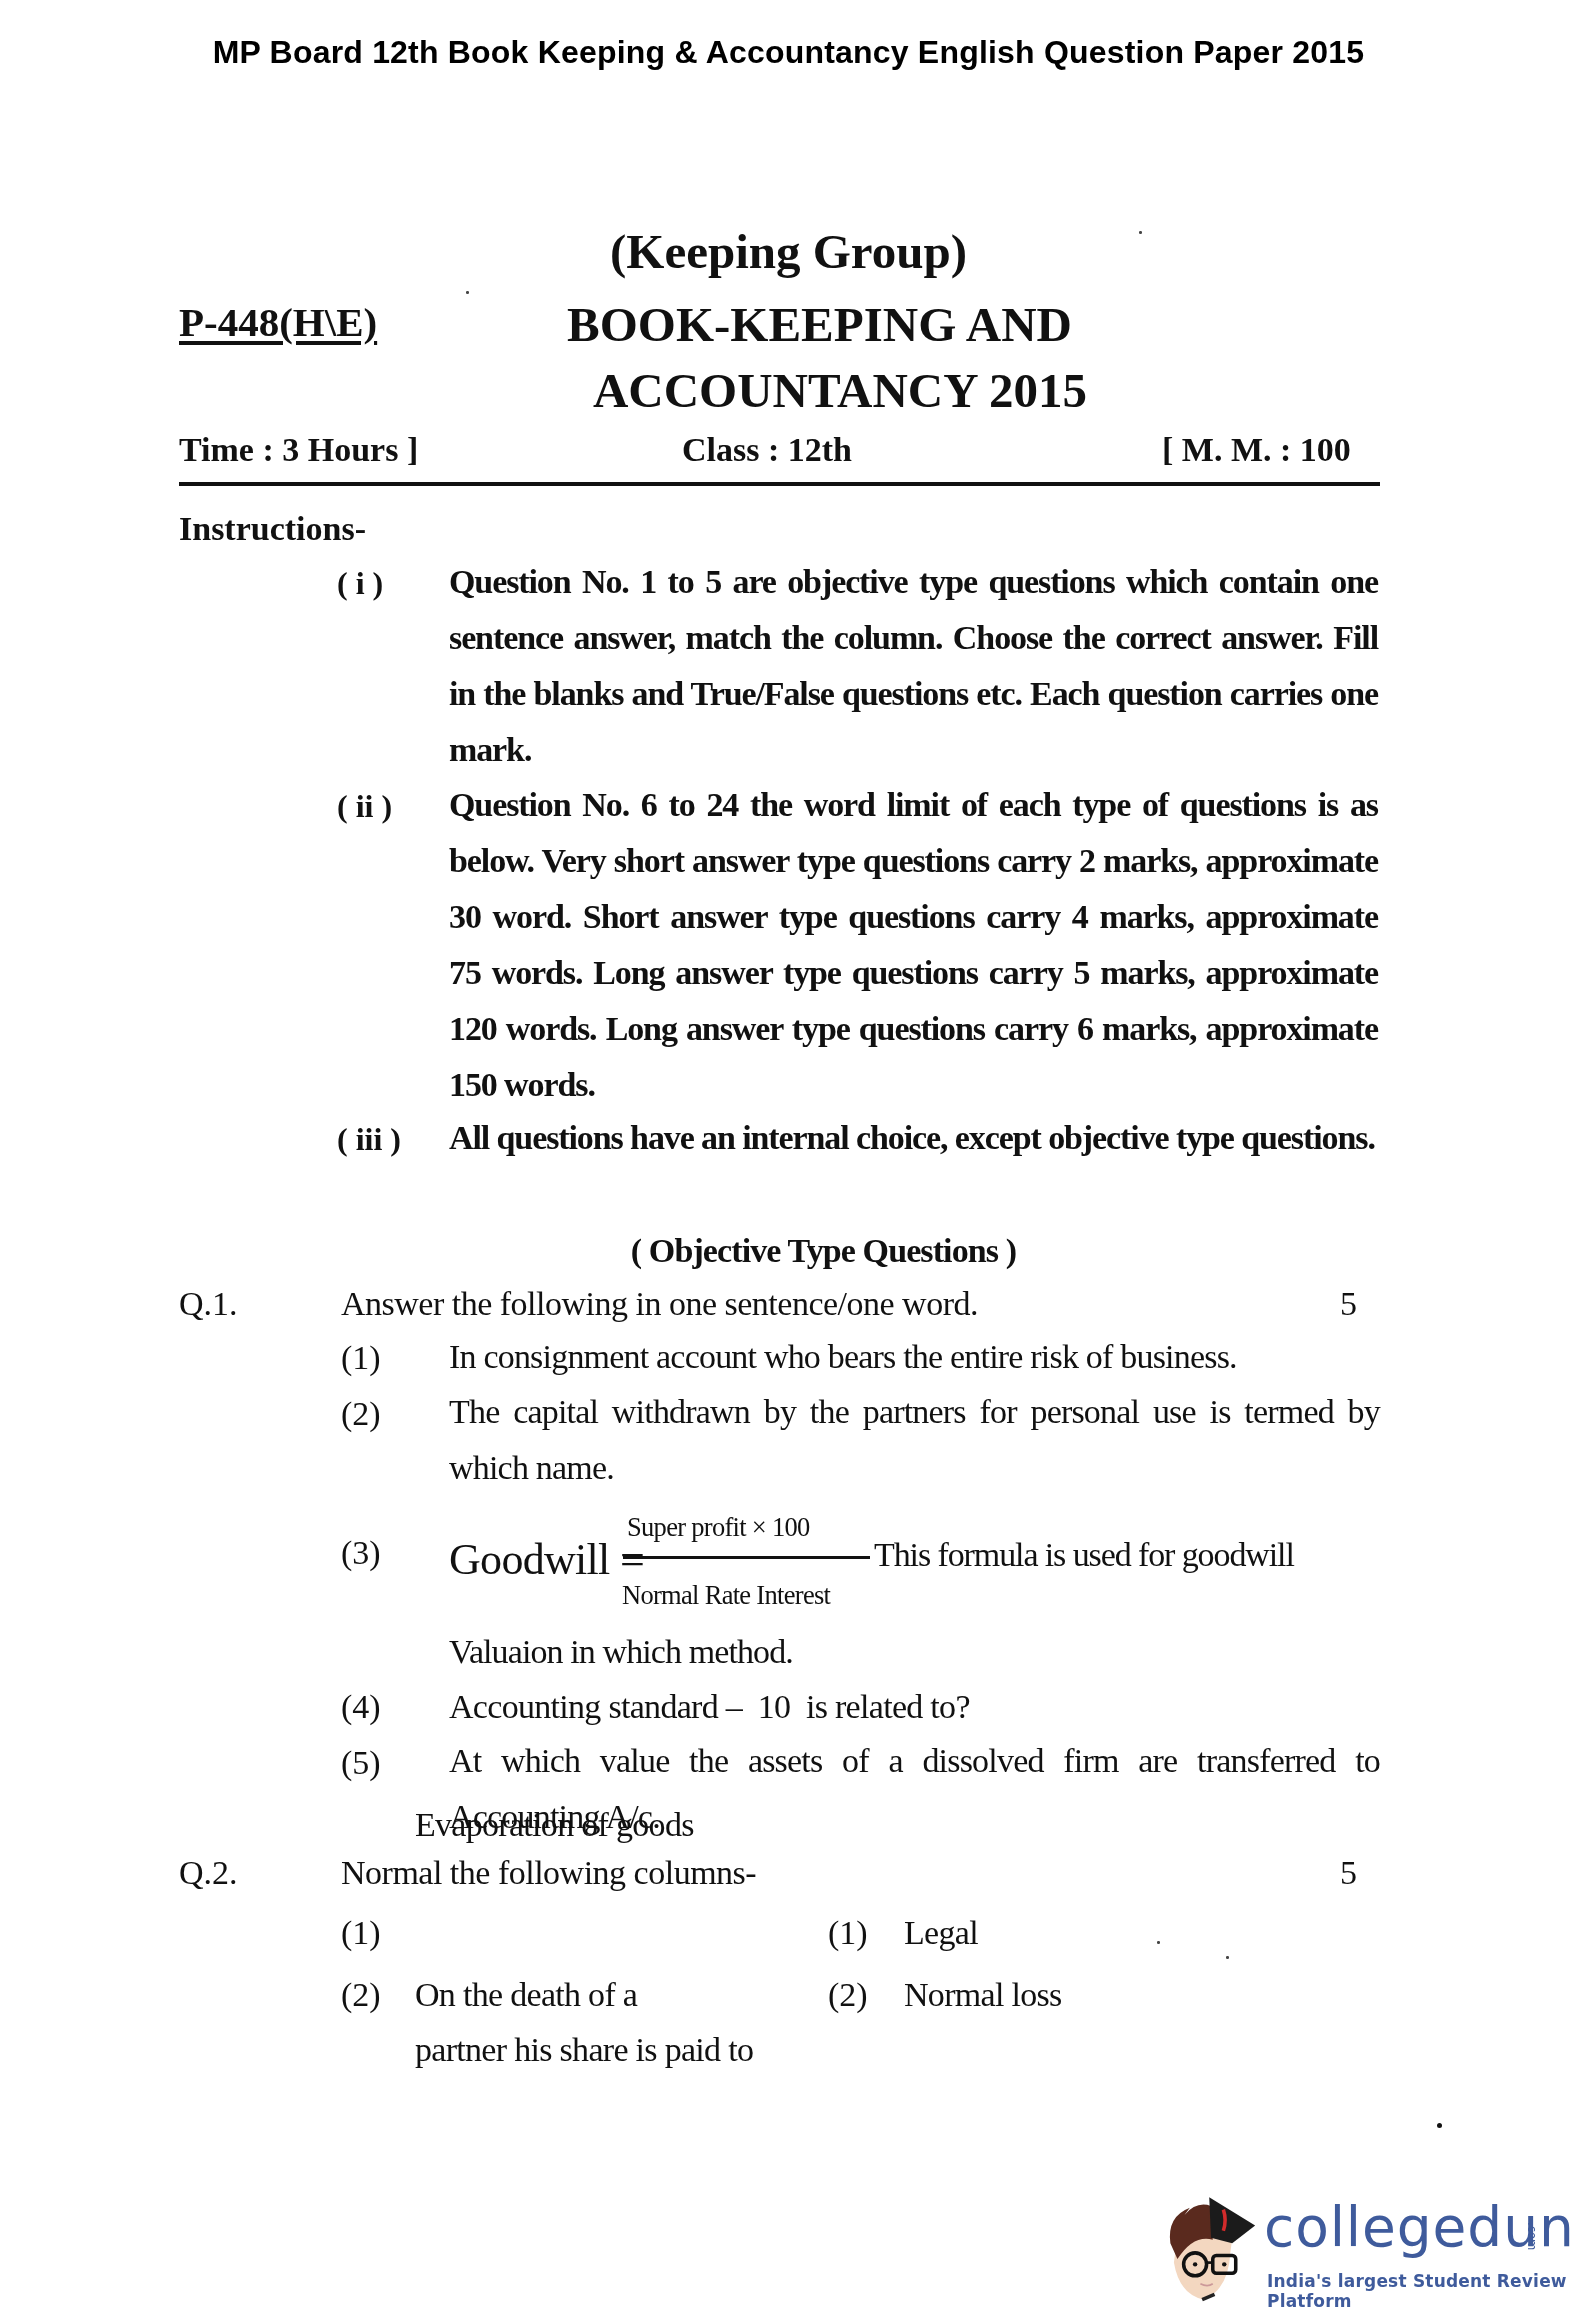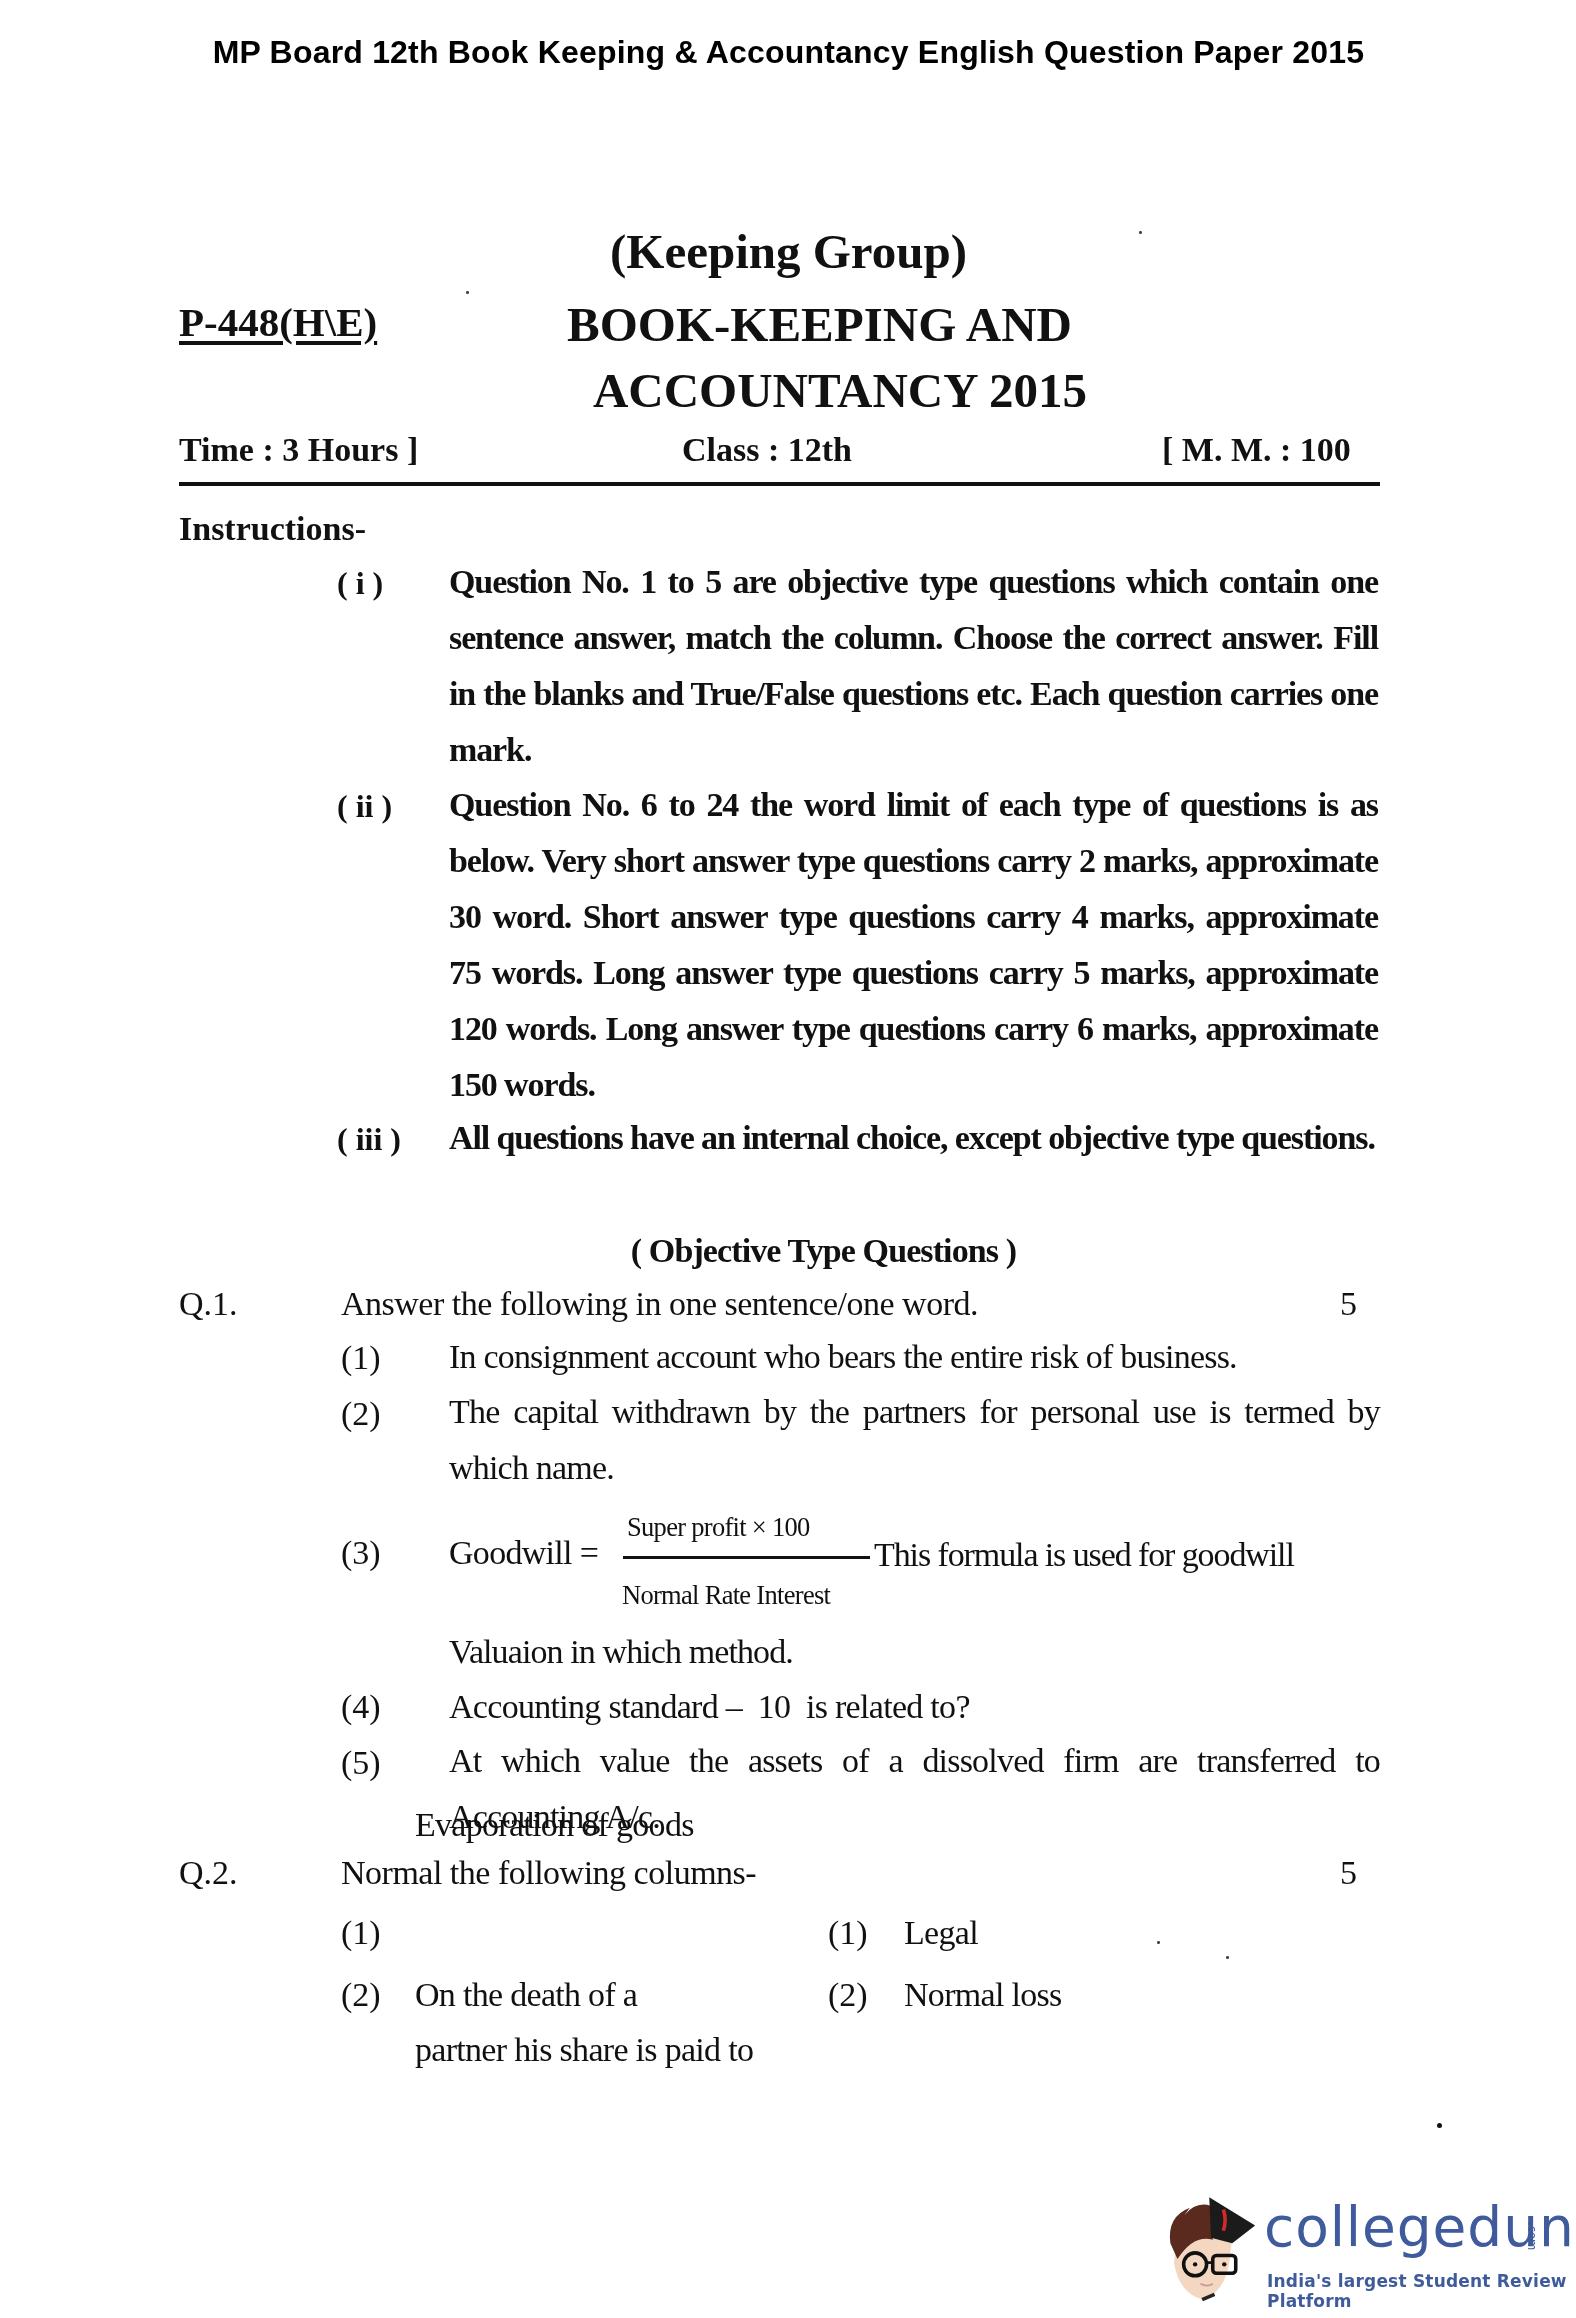--- a/index.html
+++ b/index.html
@@ -80,21 +80,21 @@
 <div class="abs serif qtext" style="top:1285px;">Answer the following in one sentence/one word.</div>
 <div class="abs serif qmarks" style="top:1285px;">5</div>
 
 <div class="abs serif sub-num" style="top:1339px;">(1)</div>
 <div class="abs serif sub-txt" style="top:1329px;">In consignment account who bears the entire risk of business.</div>
 
 <div class="abs serif sub-num" style="top:1395px;">(2)</div>
 <div class="abs serif sub-txt" style="top:1384px;">The capital withdrawn by the partners for personal use is termed by which name.</div>
 
 <div class="abs serif sub-num" style="top:1534px;">(3)</div>
-<div class="abs serif" style="left:449px; top:1534px; font-size:34px; letter-spacing:-0.7px;">Goodwill =</div>
+<div class="abs serif" style="left:449px; top:1534px; font-size:44px; letter-spacing:-0.7px;">Goodwill =</div>
 <div class="abs serif frac-num">Super profit × 100</div>
 <div class="abs frac-line"></div>
 <div class="abs serif frac-den">Normal Rate Interest</div>
 <div class="abs serif" style="left:874px; top:1536px; font-size:34px; letter-spacing:-1.1px;">This formula is used for goodwill</div>
 <div class="abs serif" style="left:449px; top:1633px; font-size:34px; letter-spacing:-0.9px;">Valuaion in which method.</div>
 
 <div class="abs serif sub-num" style="top:1688px;">(4)</div>
 <div class="abs serif" style="left:449px; top:1688px; font-size:34px; letter-spacing:-0.7px; white-space:pre;">Accounting standard –  10  is related to?</div>
 
 <div class="abs serif sub-num" style="top:1744px;">(5)</div>

